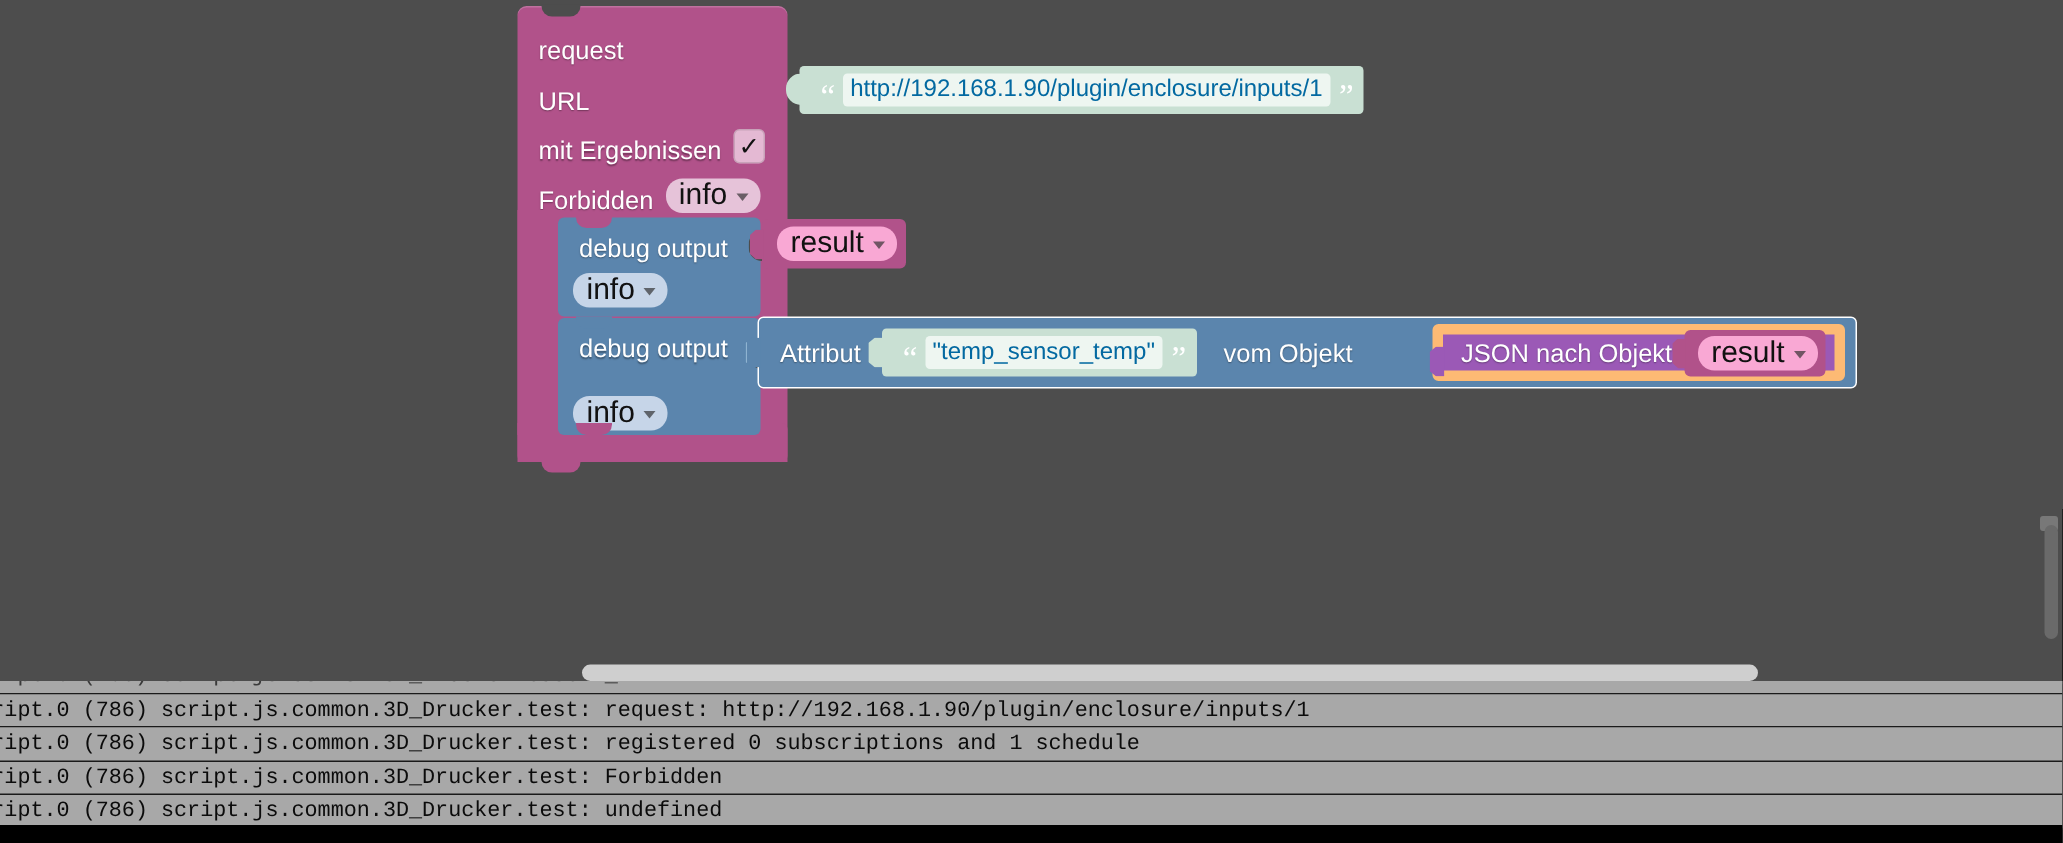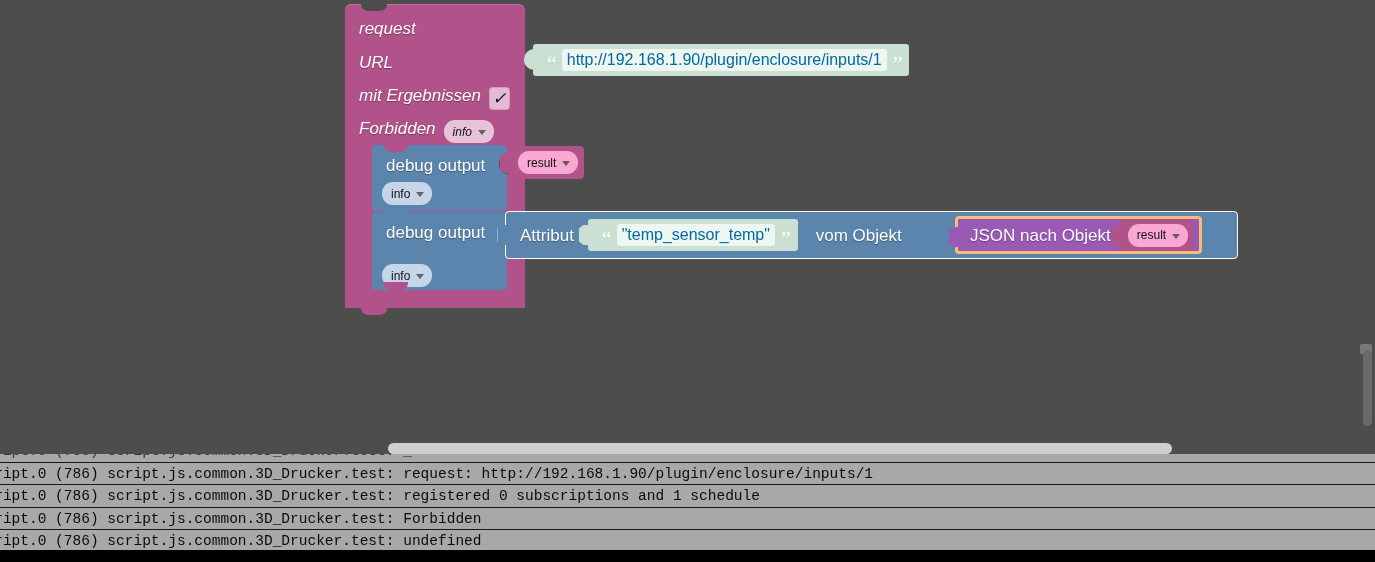--- a/index.html
+++ b/index.html
@@ -63,23 +63,22 @@
   
   #request-spine {
     position: absolute; left: 345px; top: 140px;
     width: 31px; height: 150px;
     background: #b1528a;
   }
 
   .req-row {
     position: absolute;
     left: 14px;
-    display: flex; align-items: flex-start; gap: 8px;
+    display: flex; align-items: flex-end; gap: 8px;
     height: 22px;
-    font-style: italic;
   }
   #row-request { top: 16px; }
   #row-url     { top: 50px; }
   #row-mit     { top: 83px; }
   #row-log     { top: 116px; }
 
   
   .checkbox {
     width: 21px; height: 23px;
     background: #e4b9d3;
@@ -89,21 +88,21 @@
     font-size: 17px;
     line-height: 1;
     box-shadow: inset 0 0 0 1px rgba(0,0,0,.12);
   }
 
   
   .dropdown {
     display: inline-flex; align-items: center; gap: 6px;
     height: 23px; padding: 0 8px 0 9px;
     border-radius: 11px;
-    font-size: 12px;
+    font-size: 20px;
     color: #111;
     white-space: nowrap;
   }
   .dropdown .caret {
     width: 0; height: 0;
     border-left: 4px solid transparent;
     border-right: 4px solid transparent;
     border-top: 5px solid rgba(40,40,40,.65);
     margin-top: 2px;
   }
@@ -232,21 +231,21 @@
     background: #c9e0d3;
     clip-path: polygon(100% 0, 45% 0, 0 18%, 0 82%, 45% 100%, 100% 100%);
   }
 
   
   #json-block {
     position: absolute;
     left: 955px; top: 216px;
     height: 38px;
     background: #9b59b6;
-    border: 3px solid #fdba74;
+    border: 7px solid #fdba74;
     border-radius: 4px;
     display: flex; align-items: center;
     padding: 0 6px 0 12px;
     gap: 8px;
   }
   #json-block .plug {
     position: absolute; left: -9px; top: 8px;
     width: 10px; height: 20px;
     background: #9b59b6;
     clip-path: polygon(100% 0, 45% 0, 0 18%, 0 82%, 45% 100%, 100% 100%);

